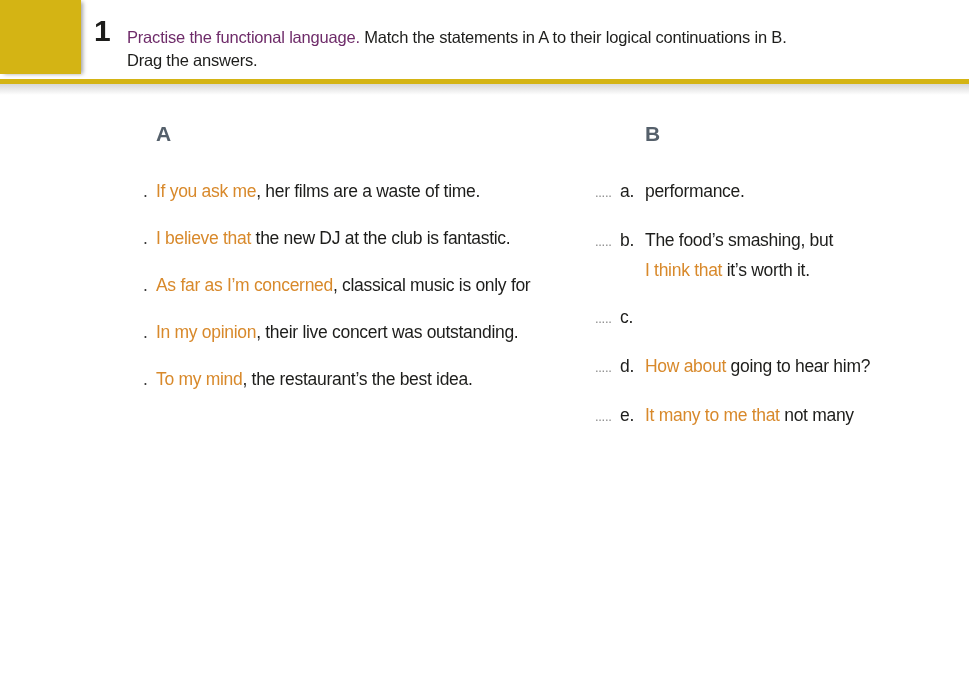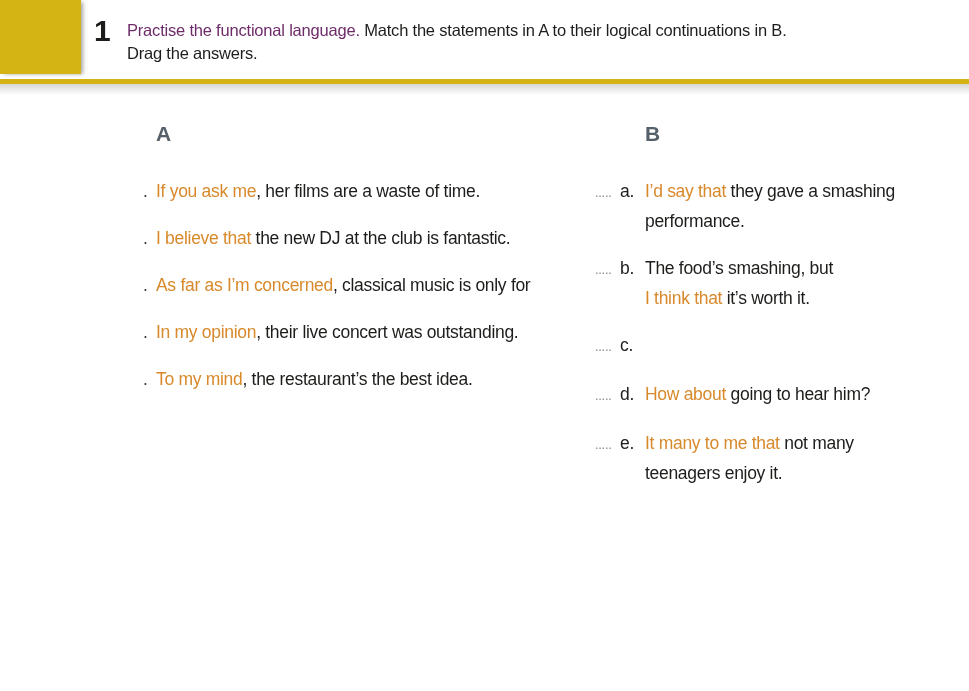--- a/index.html
+++ b/index.html
@@ -12,21 +12,21 @@
   .gold-square{
     position:absolute;left:0;top:0;width:81px;height:74px;
     background:var(--gold,#d4b414);
     box-shadow:3px 1px 4px -1px rgba(0,0,0,.35);
   }
   .exercise-number{
     position:absolute;left:94px;top:14px;
     font-size:30px;font-weight:bold;letter-spacing:-.5px;
   }
   .instruction{
-    position:absolute;left:127px;top:19px;width:800px;
+    position:absolute;left:127px;top:26px;width:800px;
     font-size:16.5px;line-height:23px;letter-spacing:-.2px;
   }
   .instruction .hl{color:var(--purple,#6e2b69);}
   .gold-rule{
     position:absolute;left:0;top:79px;width:969px;height:5px;
     background:var(--gold,#d4b414);
   }
   .rule-shadow{
     position:absolute;left:0;top:84px;width:969px;height:11px;
     background:linear-gradient(to bottom, rgba(110,110,110,.28), rgba(255,255,255,0));
@@ -110,21 +110,20 @@
     </div>
 </div>
 
 <div class="column col-b">
   <div class="col-title">B</div>
   <div id="list-b">
       <div class="item">
         <span class="b-blank">.....</span>
         <span class="b-letter">a.</span>
         <div class="item-text">
-          <div class="line"><span class="accent">I’d say that</span><span class="plain"> they gave a smashing</span></div>
           <div class="line"><span class="plain">performance.</span></div>
         </div>
       </div>
       <div class="item">
         <span class="b-blank">.....</span>
         <span class="b-letter">b.</span>
         <div class="item-text">
           <div class="line"><span class="plain">The food’s smashing, but</span></div>
           <div class="line"><span class="accent">I think that</span><span class="plain"> it’s worth it.</span></div>
         </div>
@@ -138,17 +137,16 @@
         <span class="b-letter">d.</span>
         <div class="item-text">
           <div class="line"><span class="accent">How about</span><span class="plain"> going to hear him?</span></div>
         </div>
       </div>
       <div class="item">
         <span class="b-blank">.....</span>
         <span class="b-letter">e.</span>
         <div class="item-text">
           <div class="line"><span class="accent">It many to me that</span><span class="plain"> not many</span></div>
-          <div class="line"><span class="plain">teenagers enjoy it.</span></div>
         </div>
       </div>
     </div>
 </div>
 
 </body></html>

